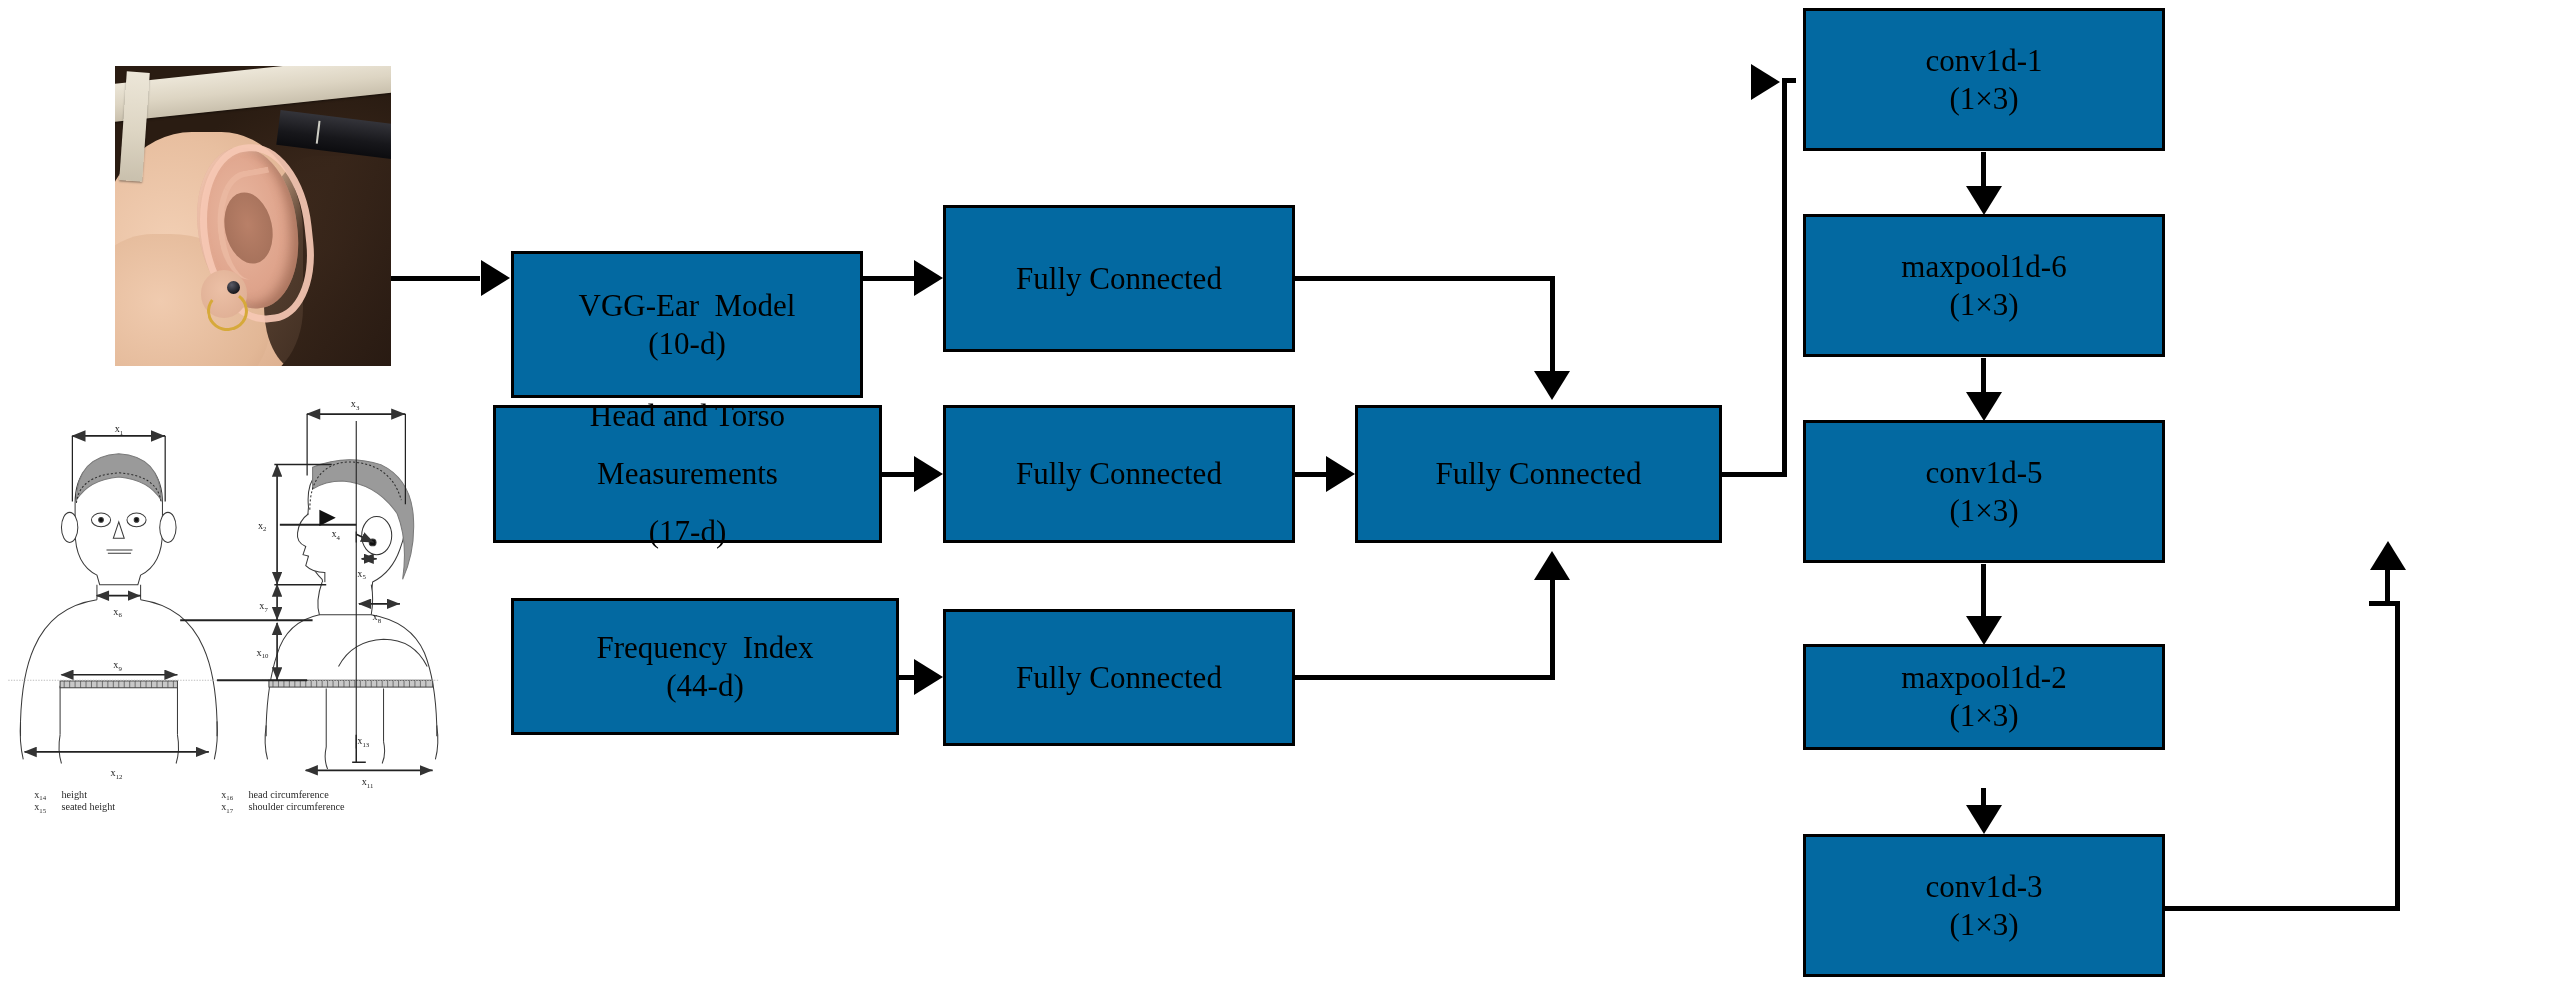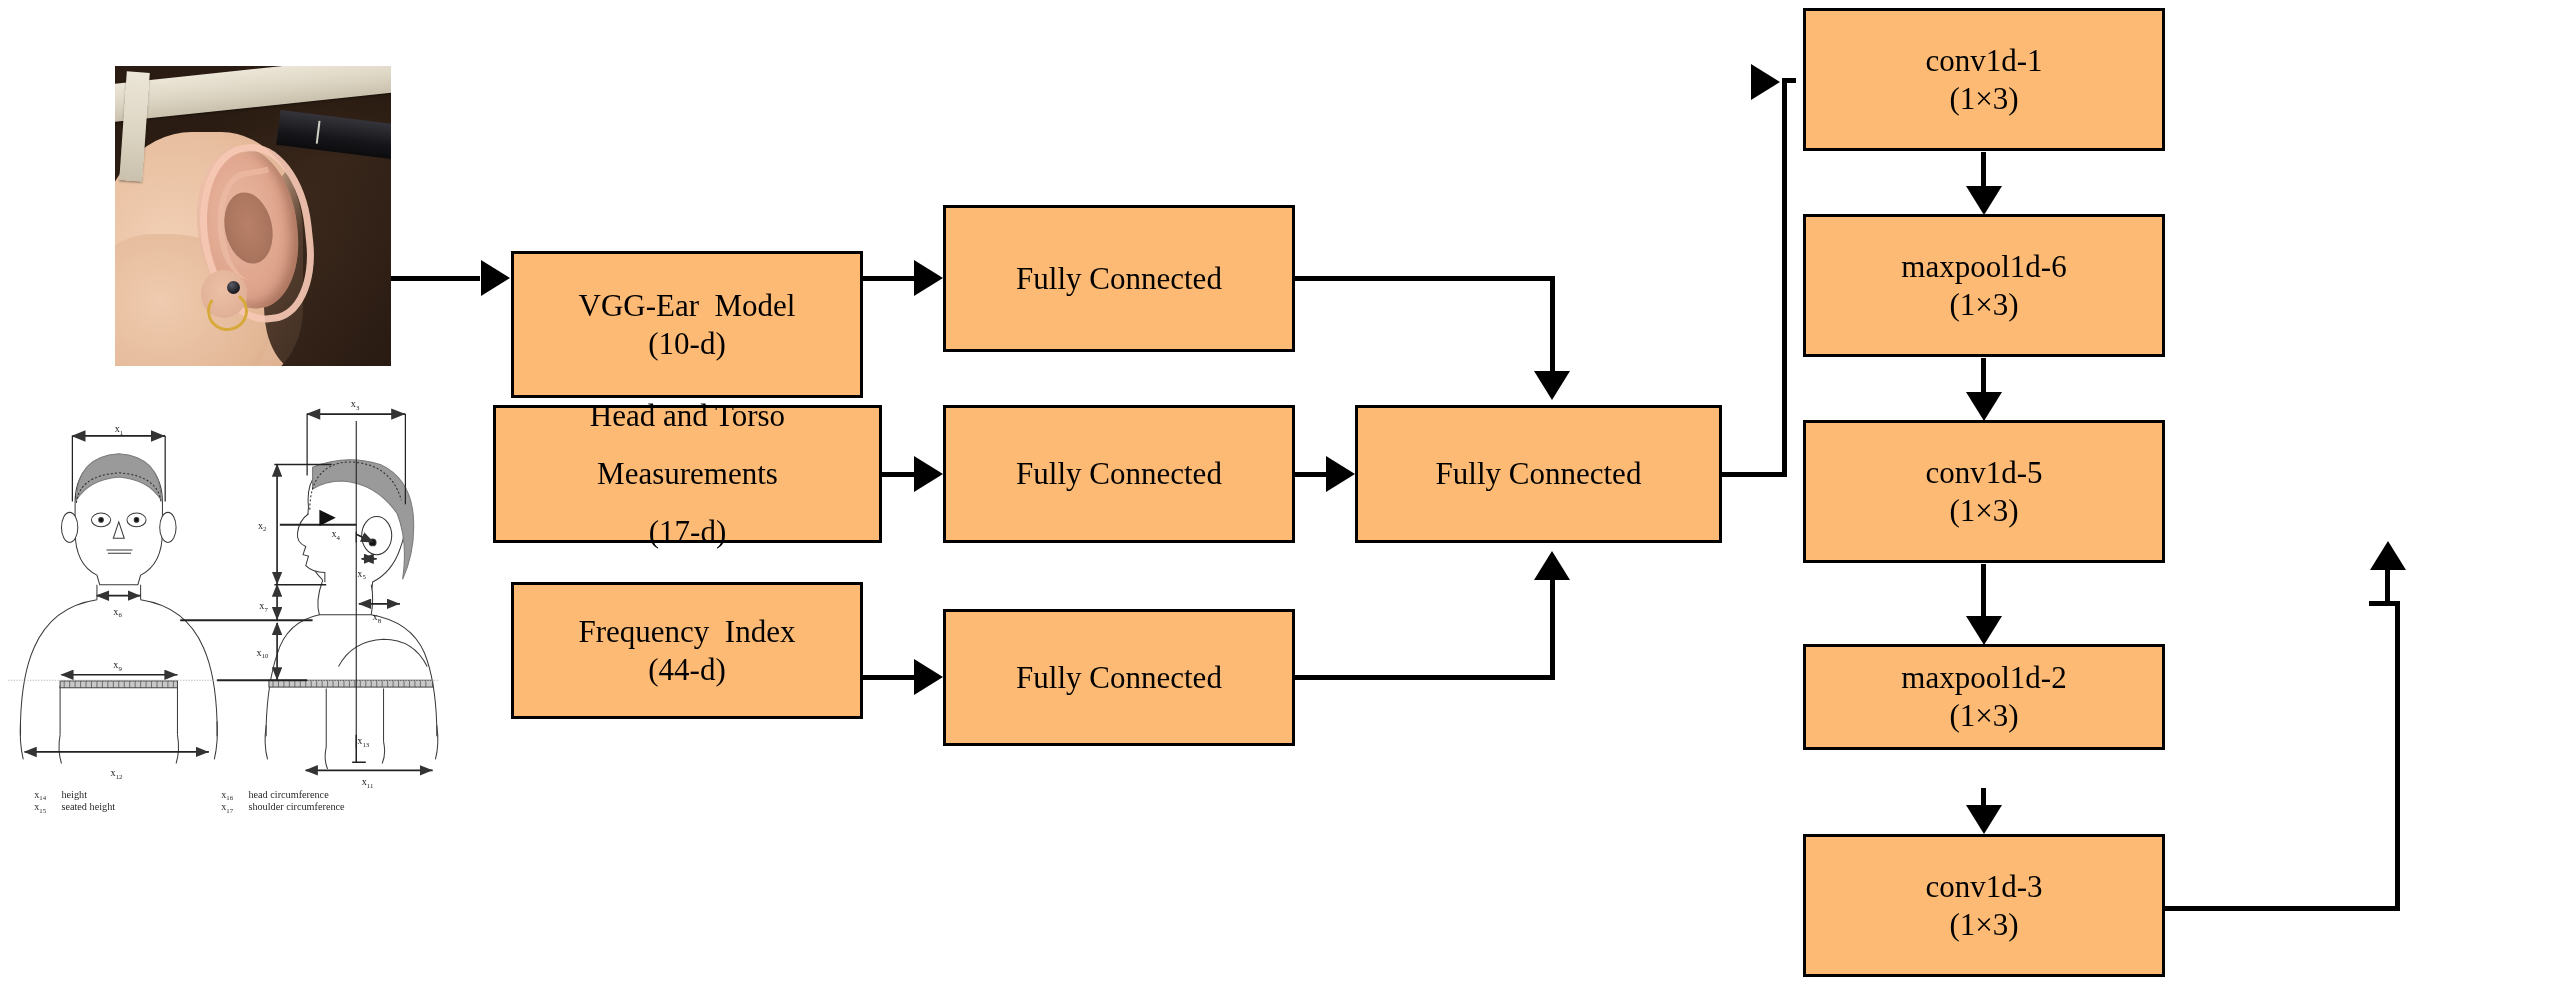--- a/index.html
+++ b/index.html
@@ -11,21 +11,21 @@
   #canvas{
     position:relative;
     width:2576px;
     height:986px;
     background:#ffffff;
     overflow:hidden;
   }
   .node{
     position:absolute;
     border:3.4px solid #000;
-    background:#fdba74;
+    background:#0369a1;
     box-sizing:border-box;
     display:flex;
     flex-direction:column;
     align-items:center;
     justify-content:center;
     text-align:center;
     line-height:1.22;
     z-index:6;
   }
   .node .l1{font-size:31px;white-space:pre;}
@@ -316,21 +316,21 @@
     <div class="l1">VGG-Ear  Model</div>
     <div class="l2">(10-d)</div>
   </div>
 
   <div class="node" style="left:493px;top:405px;width:389px;height:138px;gap:20px;">
     <div class="l1">Head and Torso</div>
     <div class="l1">Measurements</div>
     <div class="l2">(17-d)</div>
   </div>
 
-  <div class="node" style="left:511px;top:582px;width:352px;height:137px;">
+  <div class="node" style="left:511px;top:598px;width:388px;height:137px;">
     <div class="l1">Frequency  Index</div>
     <div class="l2">(44-d)</div>
   </div>
 
   <div class="node single" style="left:943px;top:205px;width:352px;height:147px;">
     <div class="l1">Fully Connected</div>
   </div>
 
   <div class="node single" style="left:943px;top:405px;width:352px;height:138px;">
     <div class="l1">Fully Connected</div>

